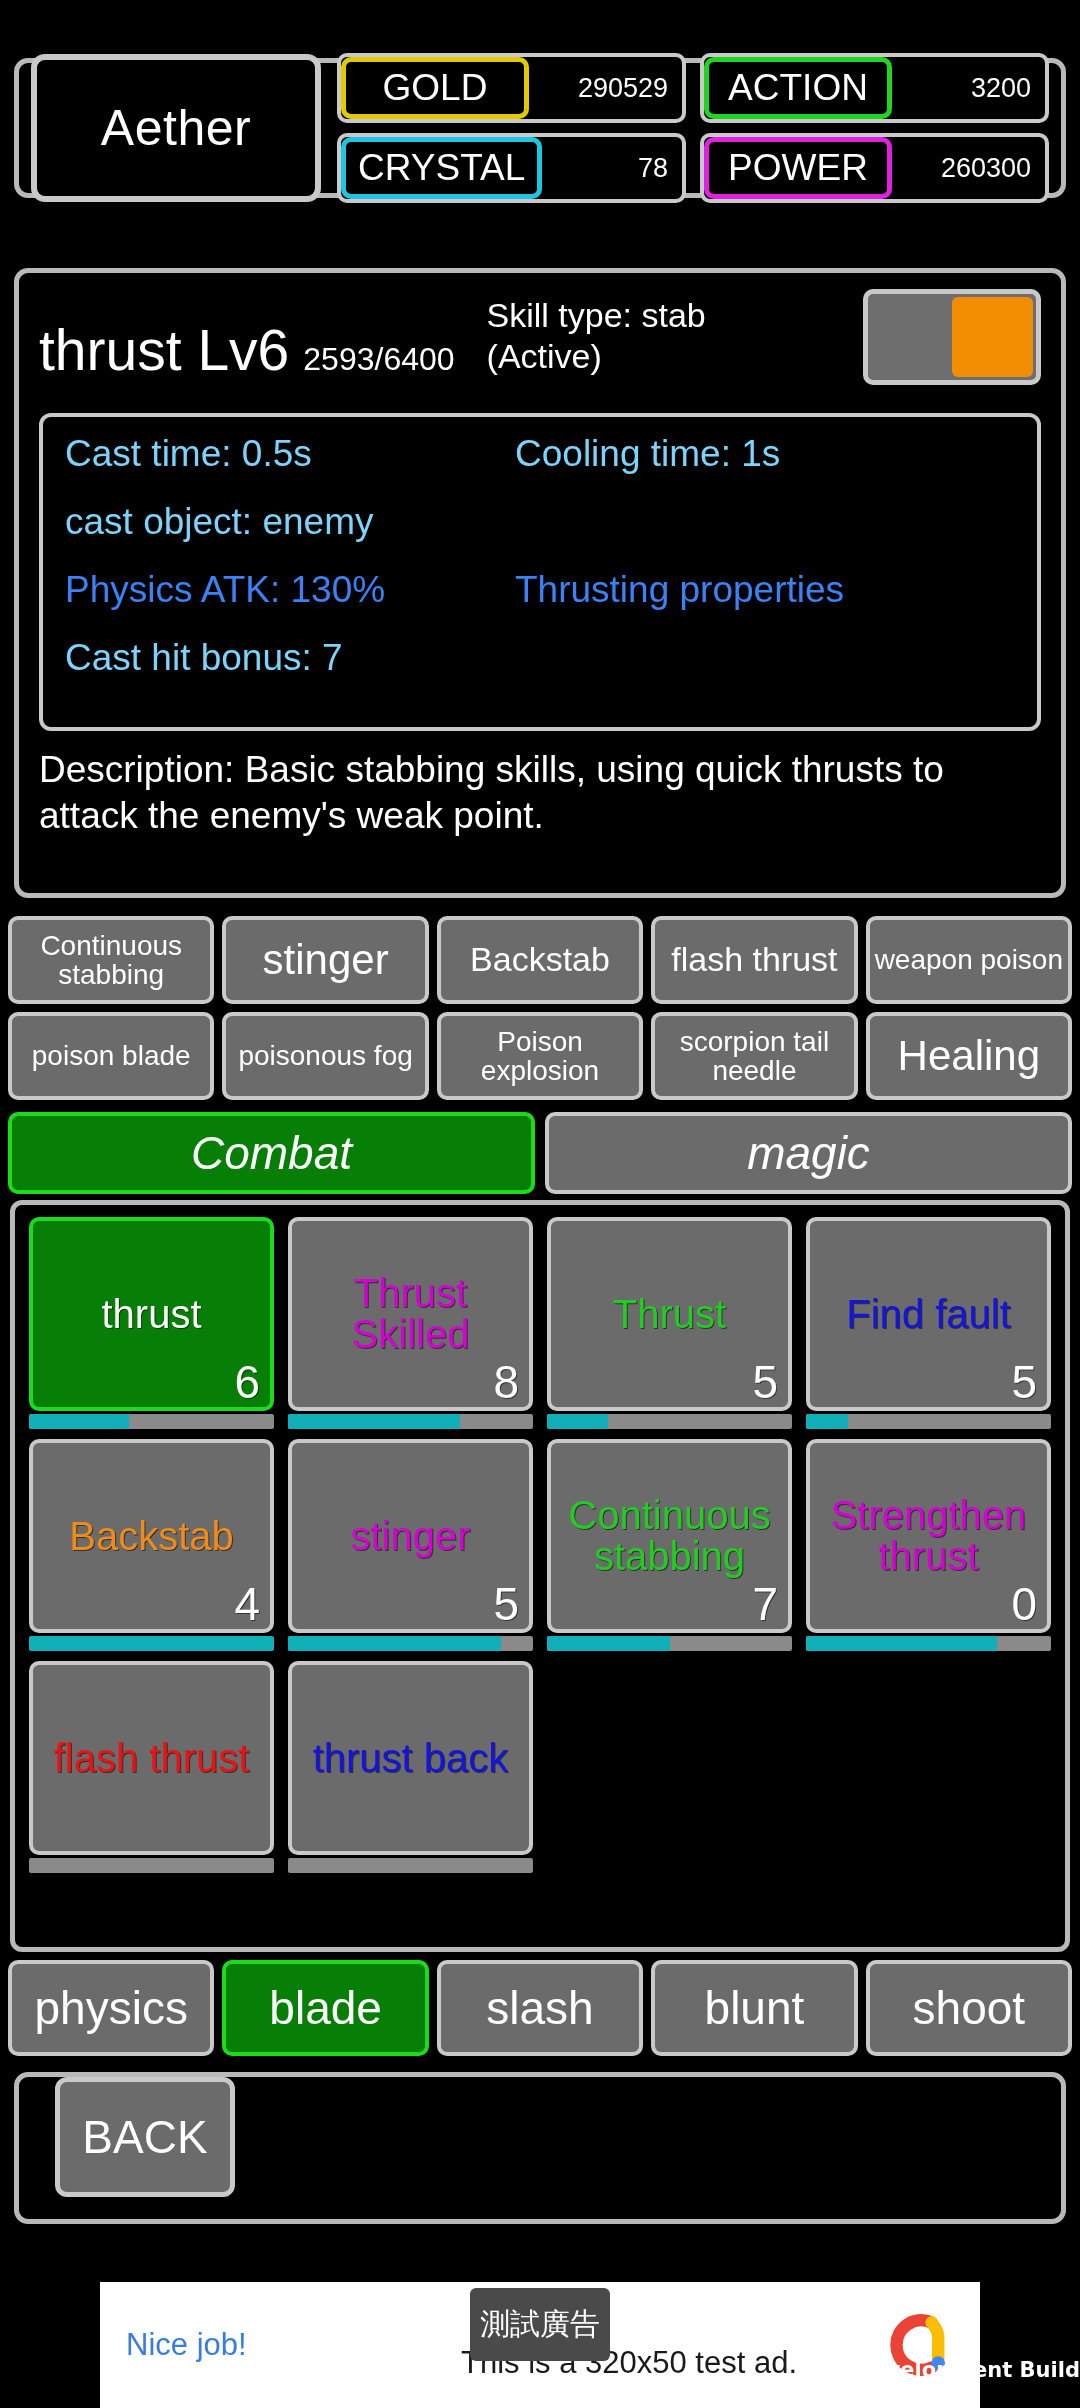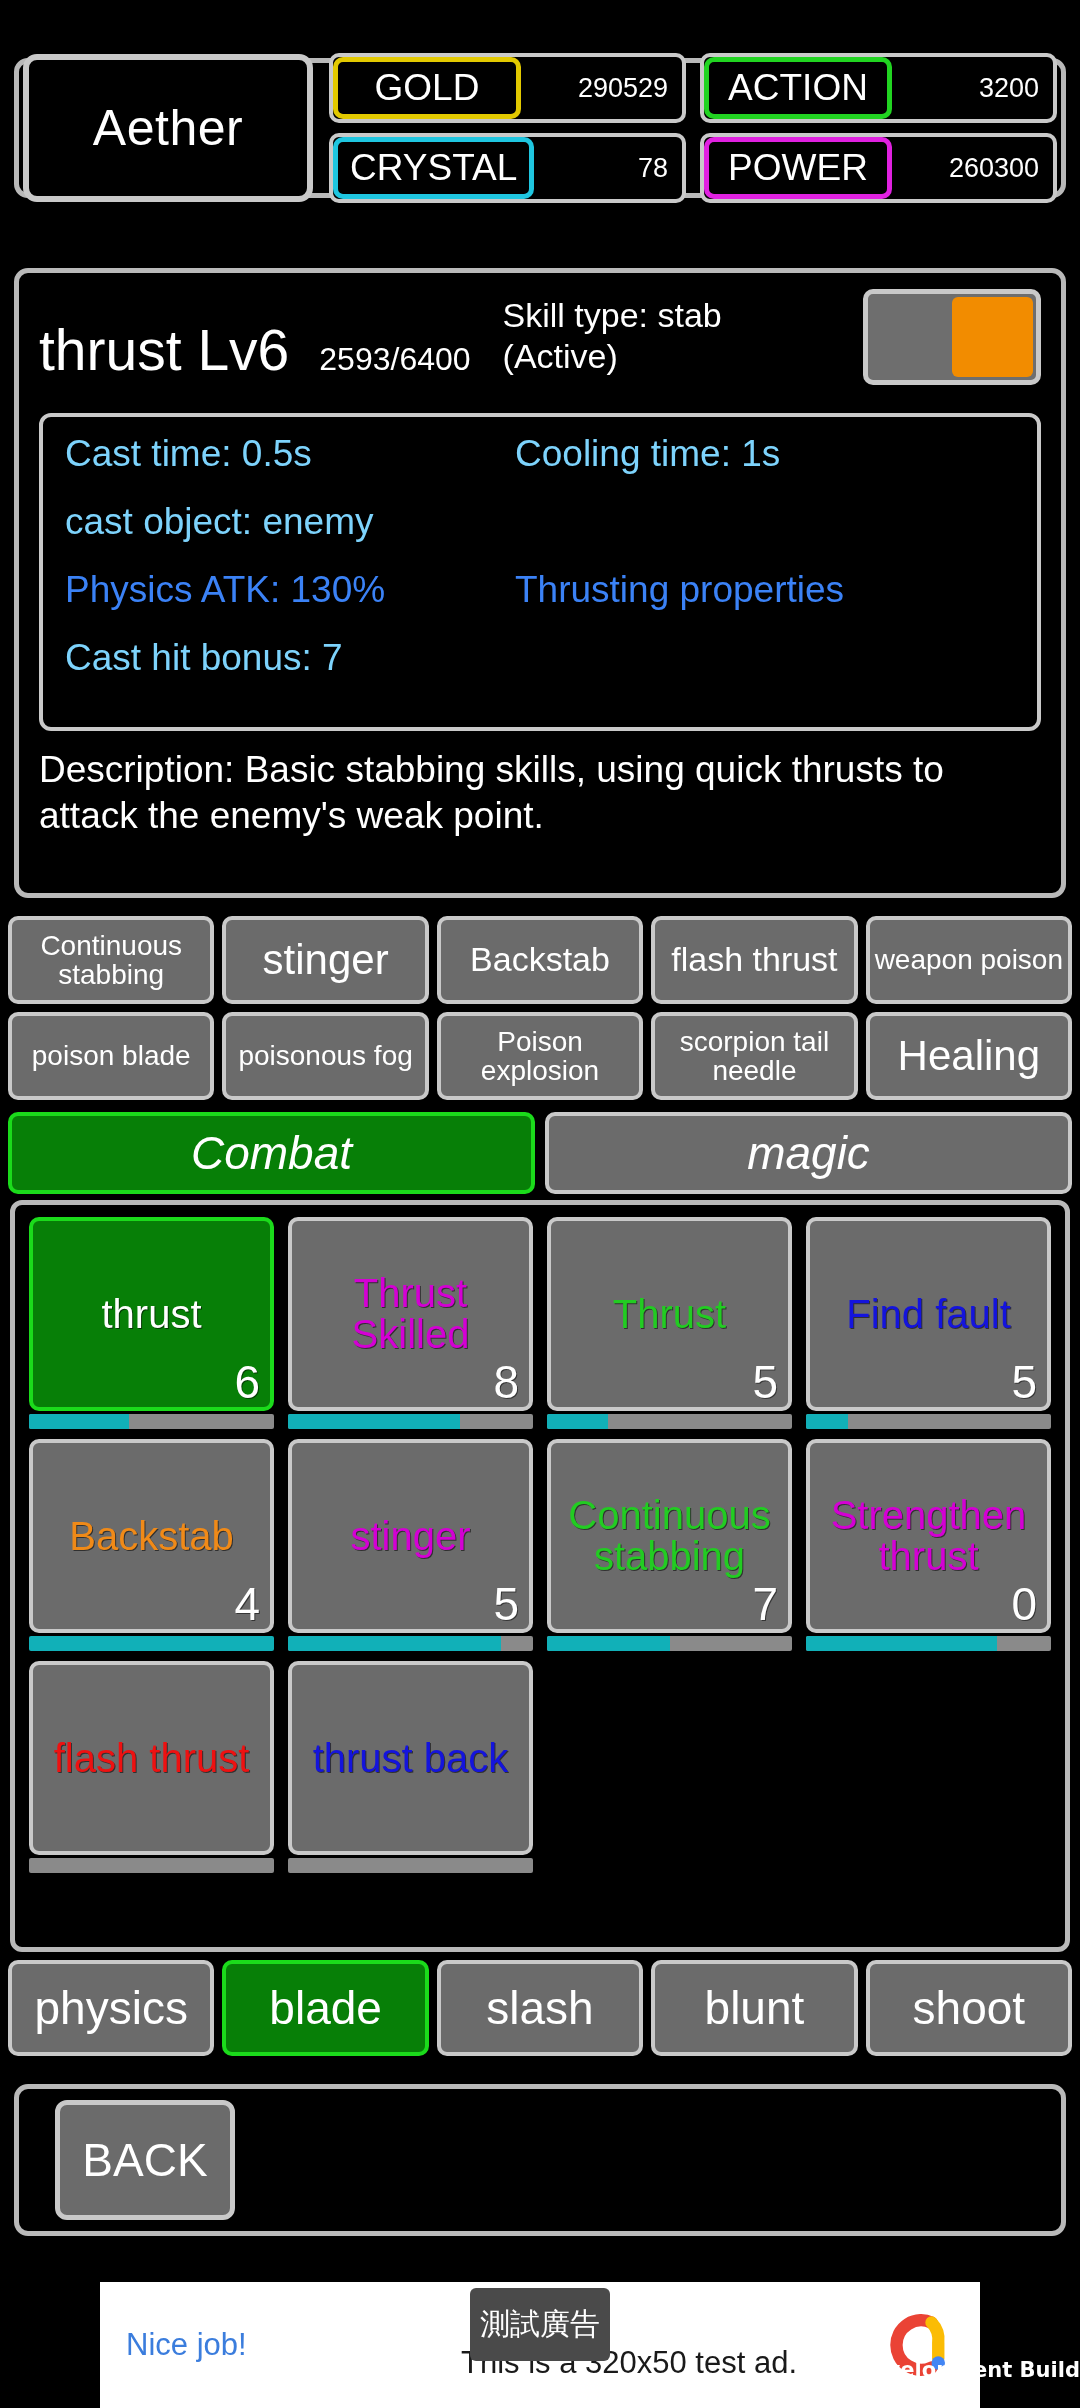--- a/index.html
+++ b/index.html
@@ -22,21 +22,21 @@
     background: #000;
   }
 
   
   #header {
     position: absolute;
     left: 14px; top: 58px;
     width: 1052px; height: 140px;
     display: flex;
     align-items: center;
-    padding: 14px 4px;
+    padding: 14px 12px;
     gap: 16px;
   }
   #name-plate {
     width: 290px; height: 148px;
     border: 6px solid #c9c9c9;
     border-radius: 14px;
     background: #000;
     display: flex; align-items: center; justify-content: center;
   }
   #name-plate span {
@@ -87,21 +87,21 @@
     position: absolute;
     left: 14px; top: 268px;
     width: 1052px; height: 630px;
     padding: 16px 20px;
   }
   #detail-top {
     display: flex; align-items: flex-start;
     gap: 10px; height: 112px;
   }
   #skill-title {
-    display: flex; align-items: baseline; gap: 30px;
+    display: flex; align-items: baseline; gap: 14px;
     padding-top: 28px;
   }
   #skill-name { color:#fff; font-size: 57px; white-space: nowrap; }
   #skill-exp  { color:#fff; font-size: 32px; white-space: nowrap; }
   #skill-type-wrap {
     flex: 1; padding-top: 6px; padding-left: 22px;
     color: #fff; font-size: 34px; line-height: 1.22;
   }
   #toggle {
     width: 178px; height: 96px;
@@ -265,23 +265,22 @@
   .filter.active {
     background: #077f07;
     border-color: #1bdb1b;
   }
 
   
   #back-bar {
     position: absolute;
     left: 14px; top: 2072px;
     width: 1052px; height: 152px;
-    display: flex; align-items: center;
+    display: flex; align-items: flex-start;
     padding-left: 36px;
-    margin-top: 12px;
   }
   #back-btn {
     width: 180px; height: 120px;
     border: 5px solid #c9c9c9;
     border-radius: 12px;
     background: #6b6b6b;
     color: #fff;
     font-size: 46px;
     display: flex; align-items: center; justify-content: center;
   }

